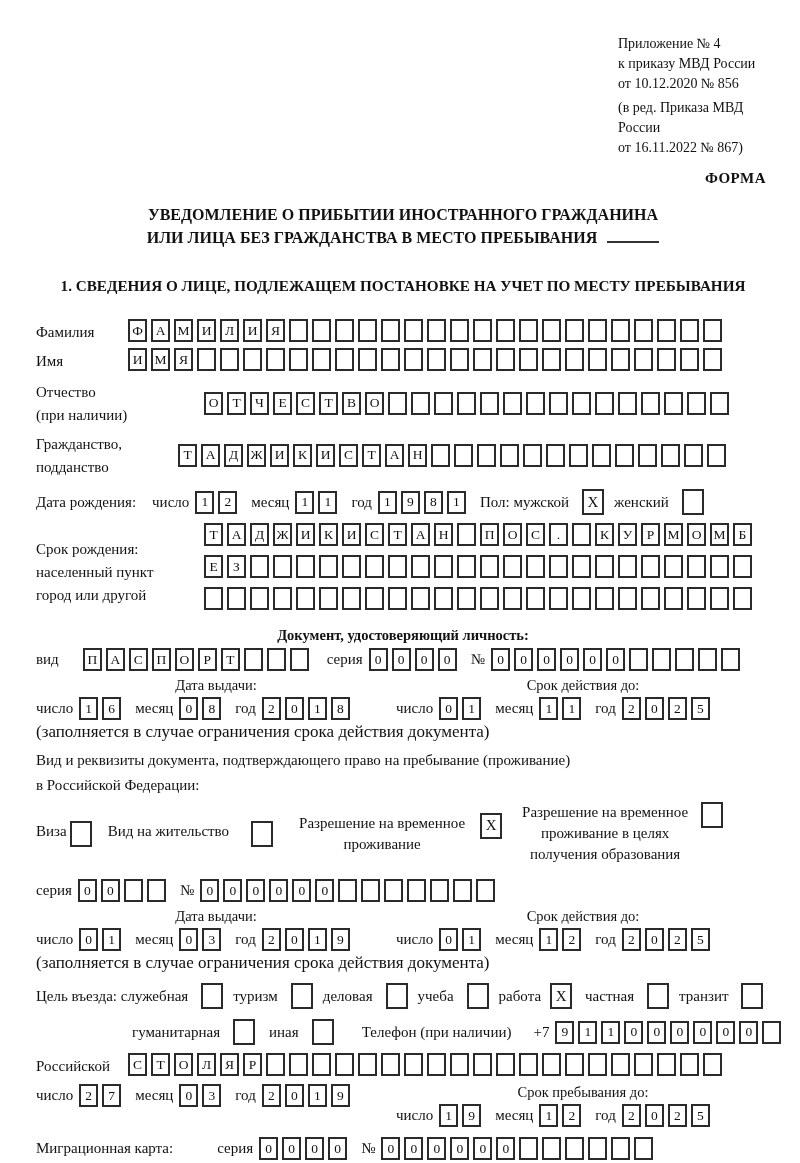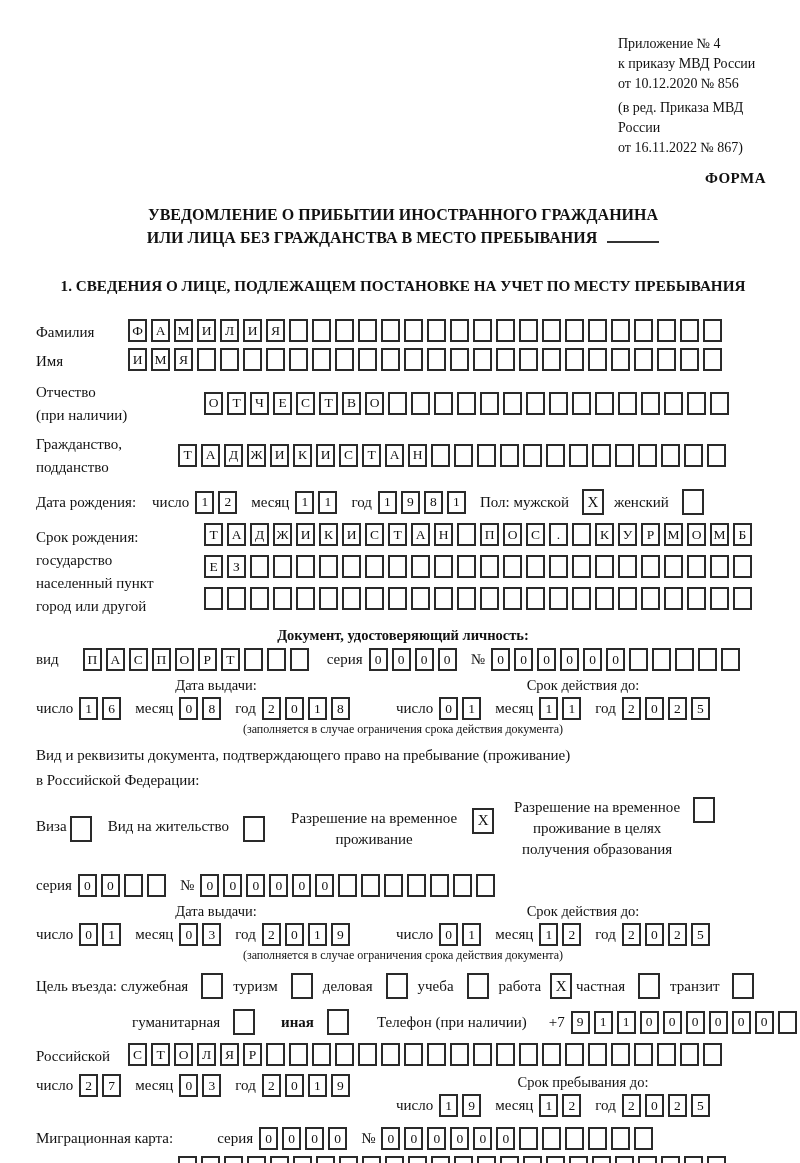--- a/index.html
+++ b/index.html
@@ -35,21 +35,21 @@
     font-size:15px;background:#fff;
   }
   .inline{display:flex;align-items:center;flex-wrap:nowrap;}
   .inline .word{margin:0 6px 0 10px;white-space:nowrap;}
   .inline .word:first-child{margin-left:0;}
   .doc-header{text-align:center;font-weight:bold;font-size:14.5px;margin-top:8px;}
   .two-col{display:flex;margin-top:6px;}
   .col-l{width:360px;flex:none;}
   .col-r{flex:1;}
   .col-head{text-align:center;font-size:14.5px;margin-bottom:3px;}
-  .note-right{text-align:center;font-size:12px;margin-top:2px;}
+  .note-right{text-align:left;font-size:17px;margin-top:2px;}
   .intro{margin-top:10px;}
   .opt{display:flex;align-items:flex-start;}
   .opt .opt-text{text-align:center;line-height:21px;}
   .mt4{margin-top:4px;} .mt6{margin-top:6px;} .mt8{margin-top:8px;} .mt10{margin-top:10px;} .mt14{margin-top:14px;} .mt24{margin-top:24px;}
   .nowrap{white-space:nowrap;}
 </style>
 </head>
 <body>
 
 <div class="page">
@@ -221,21 +221,20 @@
       </span>
     <span class="word nowrap"><span>Пол:</span> <span>мужской</span></span>
     <span class="checkbox">X</span>
     <span class="word">женский</span>
     <span class="checkbox"></span>
   </div>
 
   <div class="frow mt8">
     <div class="labelstack w168">
       <div>Срок рождения:</div>
-      <div>государство</div>
       <div>населенный пункт</div>
       <div>город или другой</div>
     </div>
     <div class="boxcol">
       <div class="boxes">
           <span class="cell">Т</span>
           <span class="cell">А</span>
           <span class="cell">Д</span>
           <span class="cell">Ж</span>
           <span class="cell">И</span>
@@ -402,21 +401,21 @@
   <div class="note-right">(заполняется в случае ограничения срока действия документа)</div>
 
   <div class="intro">Вид и реквизиты документа, подтверждающего право на пребывание (проживание)</div>
   <div class="mt8">в Российской Федерации:</div>
 
   <div class="frow mt8">
     <div class="opt">
       <span class="opt-text">Виза</span>
       <span class="checkbox" style="margin-left:3px;"></span>
     </div>
-    <div class="opt" style="margin-left:16px;">
+    <div class="opt" style="margin-left:16px;gap:8px;">
       <span class="opt-text">Вид на жительство</span>
       <span class="checkbox" style="margin-left:14px;"></span>
     </div>
     <div class="opt" style="margin-left:18px;">
       <span class="opt-text" style="width:182px;">
         <span>Разрешение на временное</span><br>
         <span>проживание</span>
       </span>
       <span class="checkbox">X</span>
     </div>
@@ -508,30 +507,30 @@
     <span class="word nowrap"><span>Цель въезда:</span> <span>служебная</span></span>
     <span class="checkbox"></span>
     <span class="word">туризм</span>
     <span class="checkbox"></span>
     <span class="word">деловая</span>
     <span class="checkbox"></span>
     <span class="word">учеба</span>
     <span class="checkbox"></span>
     <span class="word">работа</span>
     <span class="checkbox" style="margin-left:3px;">X</span>
-    <span class="word" style="margin-left:4px;">частная</span>
+    <span class="word" style="margin-left:13px;">частная</span>
     <span class="checkbox"></span>
     <span class="word">транзит</span>
     <span class="checkbox"></span>
   </div>
 
   <div class="inline mt10" style="margin-left:96px;">
     <span class="word">гуманитарная</span>
     <span class="checkbox"></span>
-    <span class="word" style="margin-left:26px;font-weight:bold;">иная</span>
+    <span class="word" style="margin-left:14px;">иная</span>
     <span class="checkbox"></span>
     <span class="word" style="margin-left:28px;">Телефон (при наличии)</span>
     <span class="word" style="margin-left:16px;">+7</span>
     <span class="boxes">
         <span class="cell">9</span>
         <span class="cell">1</span>
         <span class="cell">1</span>
         <span class="cell">0</span>
         <span class="cell">0</span>
         <span class="cell">0</span>

